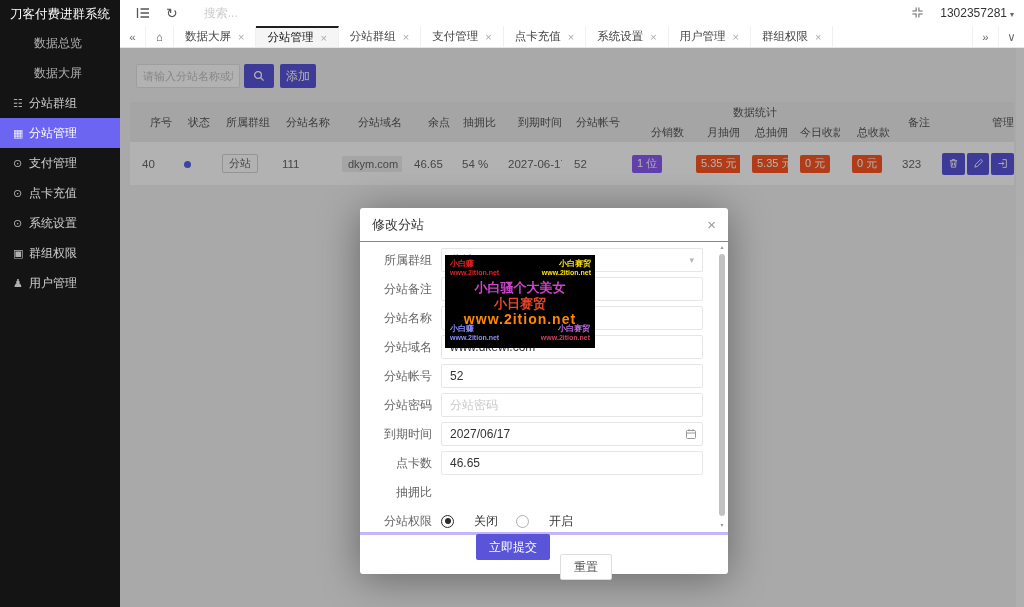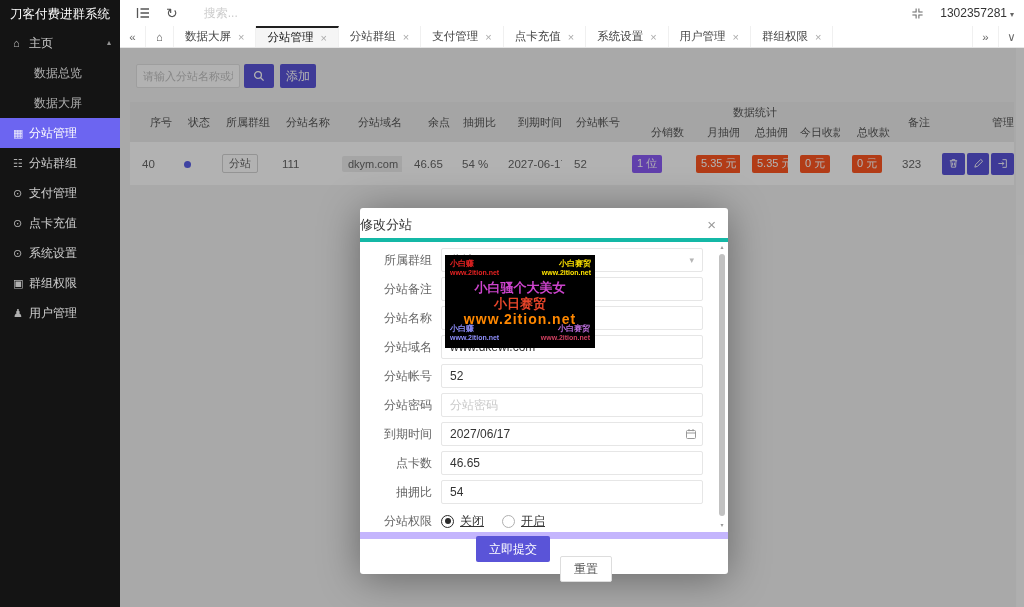--- a/index.html
+++ b/index.html
@@ -13,21 +13,21 @@
   .sitem .sicon { display:inline-block; width:16px; font-size:11px; opacity:.85; }
   .sitem .caret { position:absolute; right:9px; top:0; font-size:8px; opacity:.7; }
   .schild { height:30px; line-height:30px; padding-left:34px; color:rgba(255,255,255,.65); font-size:12px; cursor:pointer; }
   .sitem.active { background:#6c65f1; color:#fff; }
 
   
   .topbar { position:absolute; left:120px; top:0; right:0; height:26px; background:#fff; display:flex; align-items:center; z-index:30; }
   .tb-ic { margin-left:16px; color:#555; cursor:pointer; display:flex; align-items:center; font-size:14px; line-height:1; }
   .hsearch { margin-left:26px; border:none; outline:none; font-size:12px; color:#333; width:140px; background:transparent; }
   .hsearch::placeholder { color:#ccc; }
-  .tb-right { margin-left:auto; display:flex; align-items:flex-end; }
+  .tb-right { margin-left:auto; display:flex; align-items:flex-start; }
   .username { margin:0 10px 0 16px; font-size:12px; color:#333; cursor:pointer; white-space:nowrap; }
   .username .dcaret { font-size:8px; color:#666; margin-left:3px; }
 
   
   .tabbar { position:absolute; left:120px; top:26px; right:0; height:22px; background:#fff; border-bottom:1px solid #e6e6e6; display:flex; align-items:stretch; z-index:30; font-size:11.5px; color:#444; }
   .tnav { width:26px; display:flex; align-items:center; justify-content:center; color:#666; border-right:1px solid #f0f0f0; cursor:pointer; }
   .tnav.right { border-right:none; border-left:1px solid #f0f0f0; }
   .tab { display:flex; align-items:center; padding:0 11px; border-right:1px solid #f0f0f0; cursor:pointer; white-space:nowrap; }
   .tab .x { margin-left:7px; color:#aaa; font-size:11px; }
   .tab.home { padding:0 10px; color:#555; }
@@ -55,38 +55,38 @@
   .badge.red { background:#ff5722; }
   .acts { display:flex; gap:2px; }
   .abtn { width:26px; height:22px; background:#5a54d8; border:none; border-radius:2px; display:flex; align-items:center; justify-content:center; cursor:pointer; color:#fff; }
 
   
   .c-scroll { position:absolute; right:0; top:0; bottom:0; width:8px; background:#fafafa; }
 
   
   .overlay { position:absolute; left:120px; top:48px; right:0; bottom:0; background:rgba(0,0,0,.3); z-index:50; }
   .modal { position:absolute; left:360px; top:208px; width:368px; height:366px; background:#fff; border-radius:3px; box-shadow:0 4px 40px rgba(0,0,0,.4); z-index:60; }
-  .m-head { height:34px; line-height:34px; padding:0 0; font-size:13px; color:#333; border-bottom:4px solid #14b8a6; position:relative; }
+  .m-head { height:34px; line-height:34px; padding:0 12px; font-size:13px; color:#333; border-bottom:1px solid #14b8a6; position:relative; }
   .m-close { position:absolute; right:12px; top:0; font-size:15px; color:#999; cursor:pointer; }
   .m-body { position:relative; height:290px; padding:6px 0 0 0; overflow:hidden; }
   .frow { display:flex; align-items:center; height:24px; margin:0 25px 5px 10px; }
   .flabel { width:62px; text-align:right; margin-right:9px; font-size:12px; color:#666; flex:none; white-space:nowrap; }
   .finput { flex:1; height:24px; border:1px solid #e6e6e6; border-radius:2px; padding:0 8px; font-size:12px; color:#333; outline:none; background:#fff; min-width:0; }
   .finput::placeholder { color:#c9c9c9; }
   .fselect { flex:1; height:24px; border:1px solid #e6e6e6; border-radius:2px; padding:0 8px; font-size:12px; color:#333; line-height:22px; position:relative; cursor:pointer; }
   .fselect .scaret { position:absolute; right:8px; top:0; font-size:9px; color:#b5b5b5; }
   .fdate { position:relative; flex:1; display:flex; min-width:0; }
   .fdate .finput { width:100%; padding-right:24px; }
   .cal-ic { position:absolute; right:6px; top:6px; }
   .rgroup { display:flex; align-items:center; gap:18px; font-size:12px; color:#333; }
-  .ropt { display:flex; align-items:center; gap:6px; cursor:pointer;text-decoration:underline; }
+  .ropt { display:flex; align-items:center; gap:20px; cursor:pointer; }
   .rdio { width:13px; height:13px; border-radius:50%; border:1px solid #b0b0b0; position:relative; background:#fff; flex:none; }
   .rdio.sel { border:1px solid #2b2b2b; }
   .rdio.sel::after { content:''; position:absolute; left:2.5px; top:2.5px; width:6px; height:6px; border-radius:50%; background:#2b2b2b; }
-  .m-foot { height:27px; border-top:7px solid #c4b5fd; display:flex; align-items:center; justify-content:center; gap:10px; }
+  .m-foot { height:27px; border-top:3px solid #c4b5fd; display:flex; align-items:center; justify-content:center; gap:10px; }
   .btn-submit { height:26px; padding:0 13px; background:#5a54d8; color:#fff; border:none; border-radius:2px; font-size:12px; cursor:pointer; }
   .btn-reset { height:26px; padding:0 13px; background:#fff; color:#555; border:1px solid #ddd; border-radius:2px; font-size:12px; cursor:pointer;margin-top:40px; }
 
   
   .m-scroll { position:absolute; right:3px; top:36px; bottom:46px; width:6px; }
   .m-scroll .arrow { position:absolute; left:0; width:6px; font-size:6px; color:#999; text-align:center; line-height:6px; }
   .m-scroll .thumb { position:absolute; left:0; top:10px; bottom:12px; width:6px; background:#c1c1c1; border-radius:3px; cursor:pointer; }
 
   
   .wmark { position:absolute; left:85px; top:47px; width:150px; height:93px; background:#000; z-index:70; overflow:hidden; font-weight:bold; }
@@ -100,31 +100,27 @@
   .wm-bl { left:5px; bottom:5px; color:#8f8ffc; font-size:8px; }
   .wm-br { right:5px; bottom:5px; color:#c070e0; font-size:8px; text-align:right; }
   .wm-br .u { color:#d04060; }
 </style>
 </head>
 <body>
 
 <aside class="sidebar">
   <div class="logo">刀客付费进群系统</div>
   <nav>
-    <div class="sitem">
-      <span class="sicon">⌂</span><span>主页</span>
-      <span class="caret">▴</span>
-    </div>
     <div class="schild">数据总览</div>
     <div class="schild">数据大屏</div>
+    <div class="sitem">
+      <span class="sicon">☷</span><span>分站群组</span>
+    </div>
     <div class="sitem active">
       <span class="sicon">▦</span><span>分站管理</span>
-    </div>
-    <div class="sitem">
-      <span class="sicon">☷</span><span>分站群组</span>
     </div>
     <div class="sitem">
       <span class="sicon">⊙</span><span>支付管理</span>
     </div>
     <div class="sitem">
       <span class="sicon">⊙</span><span>点卡充值</span>
     </div>
     <div class="sitem">
       <span class="sicon">⊙</span><span>系统设置</span>
     </div>
@@ -339,21 +335,20 @@
             </svg>
         </span>
       </span>
     </div>
     <div class="frow">
       <span class="flabel">点卡数</span>
       <input class="finput" value="46.65" style="">
     </div>
     <div class="frow">
       <span class="flabel">抽拥比</span>
-      <input class="finput" value="54" style="">
     </div>
     <div class="frow">
       <span class="flabel">分站权限</span>
       <span class="rgroup">
         <span class="ropt">
             <span class="rdio sel"></span>
             <span>关闭</span>
           </span>
         <span class="ropt">
             <span class="rdio"></span>

